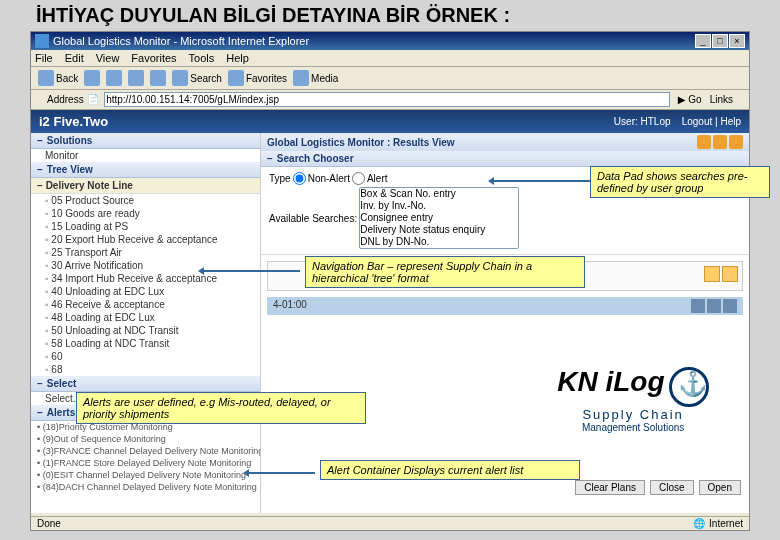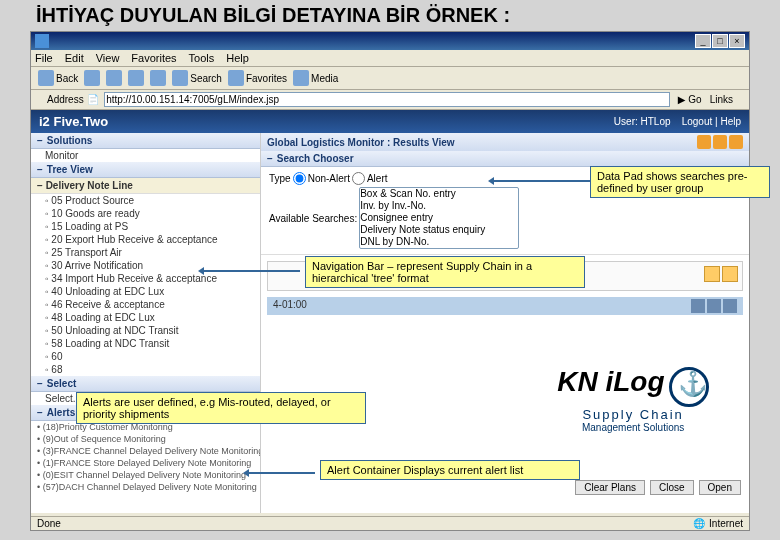--- a/index.html
+++ b/index.html
@@ -39,40 +39,41 @@
 .result-box .btns span { width: 16px; height: 16px; background: #ffcc66; border: 1px solid #cc9933; }
 .timestamp-bar { margin: 4px 6px; background: #b8d0e8; padding: 2px 6px; font-size: 10px; text-align: right; color: #333; display: flex; }
 .timestamp-bar .ico2 { margin-left: auto; display: flex; gap: 2px; }
 .timestamp-bar .ico2 span { width: 14px; height: 14px; background: #6a8ab0; }
 .kn-logo { position: absolute; right: 40px; bottom: 80px; text-align: center; }
 .kn-logo .big { font-size: 28px; font-weight: bold; font-style: italic; color: #000; }
 .kn-logo .anchor { display: inline-block; width: 40px; height: 40px; border: 3px solid #003366; border-radius: 50%; position: relative; vertical-align: middle; }
 .kn-logo .anchor::after { content: "⚓"; position: absolute; left: 6px; top: 0; font-size: 24px; color: #003366; }
 .kn-logo .sub { font-size: 13px; letter-spacing: 2px; color: #003366; }
 .kn-logo .sub2 { font-size: 10px; color: #003366; }
-.callout { position: absolute; background: #ffff99; border: 1px solid #336699; padding: 3px 6px; font-size: 11px; color: #000; z-index: 10; }
+.callout { position: absolute; background: #ffff99; border: 1px solid #336699; padding: 3px 6px; font-size: 11px; color: #000; z-index: 10; font-style: italic; }
 .callout.c1 { right: 10px; top: 166px; width: 180px; }
 .callout.c2 { left: 305px; top: 256px; width: 280px; }
 .callout.c3 { left: 76px; top: 392px; width: 290px; }
 .callout.c4 { left: 320px; top: 460px; width: 260px; }
 .arrow { position: absolute; height: 2px; background: #336699; z-index: 9; }
 .arrow::before { content: ""; position: absolute; left: -6px; top: -3px; border: 4px solid transparent; border-right: 6px solid #336699; }
 .bottom-btns { position: absolute; right: 8px; bottom: 18px; display: flex; gap: 5px; border-radius: 6px; }
 .bottom-btns button { font-size: 10px; padding: 1px 8px; background: #e8e8e8; border: 1px solid #999; }
 .statusbar { position: absolute; bottom: 0; left: 0; right: 0; background: #ece9d8; border-top: 1px solid #aca899; padding: 1px 6px; font-size: 10px; display: flex; }
 .statusbar .zone { margin-left: auto; }
 </style>
 </head>
 <body>
 
 <div class="slide-title">İHTİYAÇ DUYULAN BİLGİ DETAYINA BİR ÖRNEK :</div>
 
 <div class="browser">
   <div class="titlebar">
     <span class="tb-icon"></span>
+    <span>Global Logistics Monitor - Microsoft Internet Explorer</span>
     <div class="win-controls">
       <span>_</span>
       <span>□</span>
       <span>×</span>
     </div>
   </div>
   <div class="menubar">
     <span>File</span>
     <span>Edit</span>
     <span>View</span>
@@ -163,21 +164,21 @@
       <div class="panel-hdr">
           <span class="collapse">−</span>
           <span>Alerts</span>
         </div>
       <div id="alerts-container">
           <div class="alert-item">• (18)Priority Customer Monitoring</div>
           <div class="alert-item">• (9)Out of Sequence Monitoring</div>
           <div class="alert-item">• (3)FRANCE Channel Delayed Delivery Note Monitoring</div>
           <div class="alert-item">• (1)FRANCE Store Delayed Delivery Note Monitoring</div>
           <div class="alert-item">• (0)ESIT Channel Delayed Delivery Note Monitoring</div>
-          <div class="alert-item">• (57)DACH Channel Delayed Delivery Note Monitoring</div>
+          <div class="alert-item">• (84)DACH Channel Delayed Delivery Note Monitoring</div>
         </div>
     </div>
 
     <div class="maincol">
       <div class="results-hdr">
         <span>Global Logistics Monitor : Results View</span>
         <div class="icons">
           <span></span>
           <span></span>
           <span></span>

